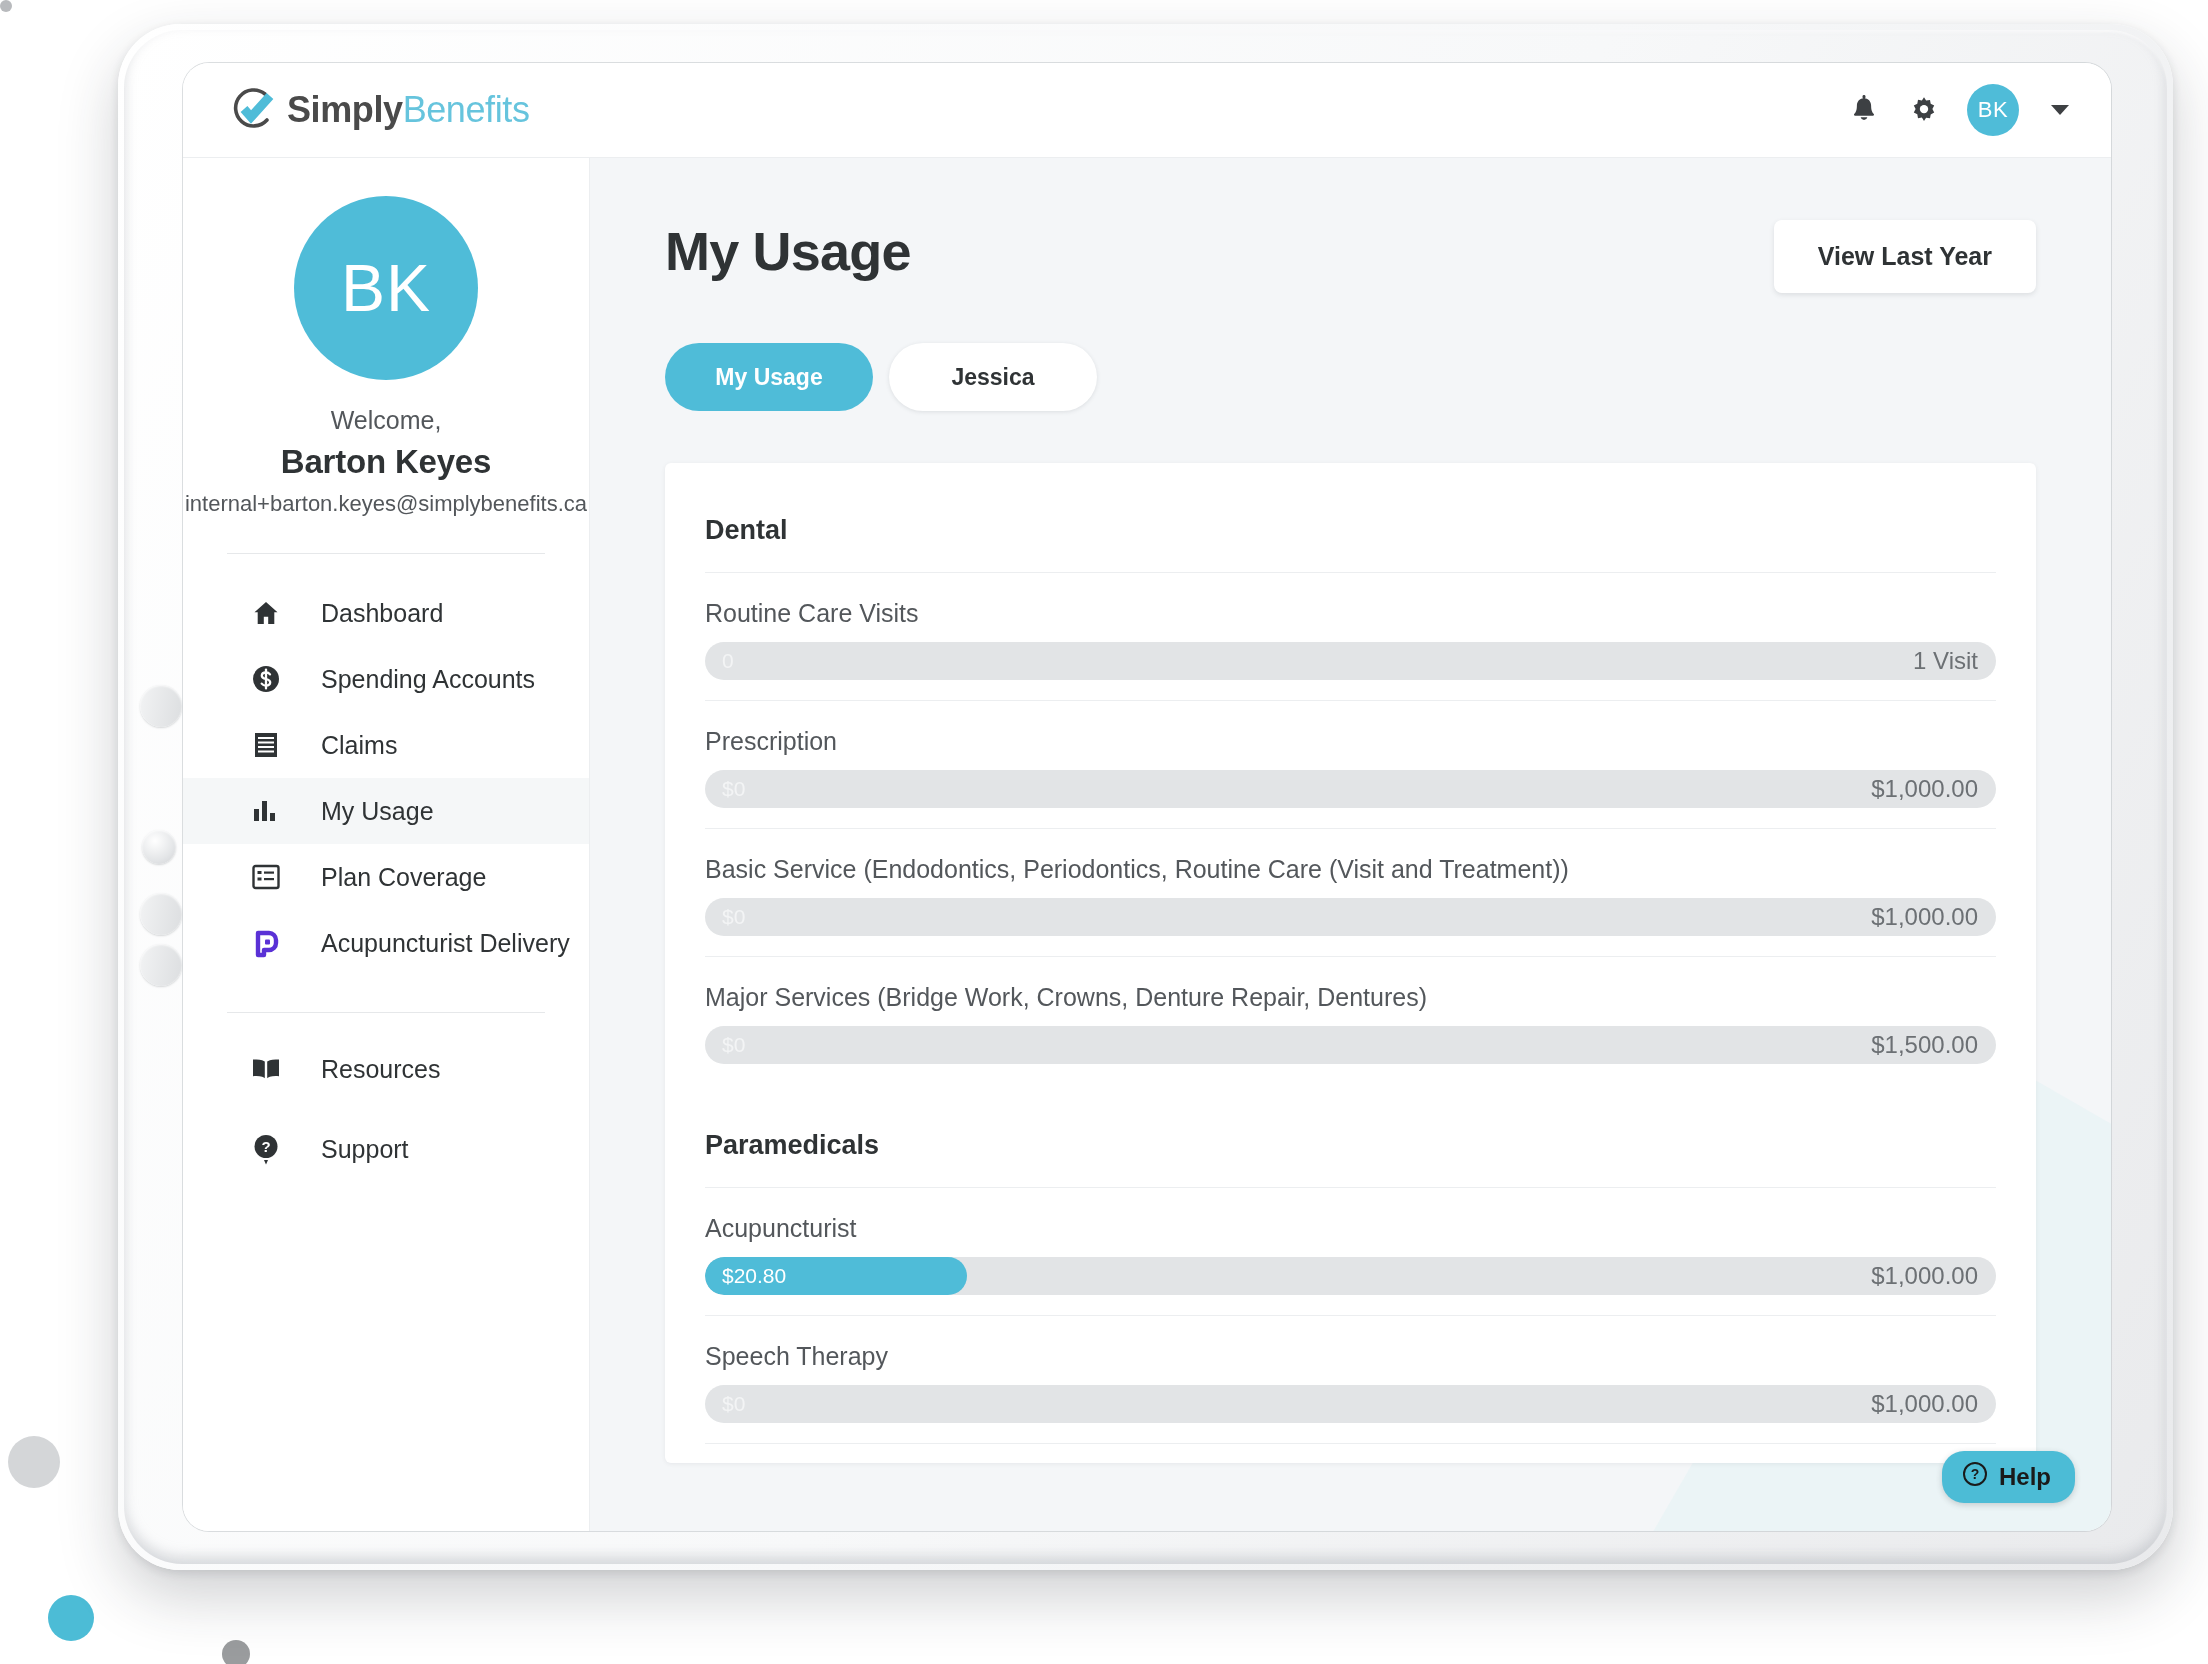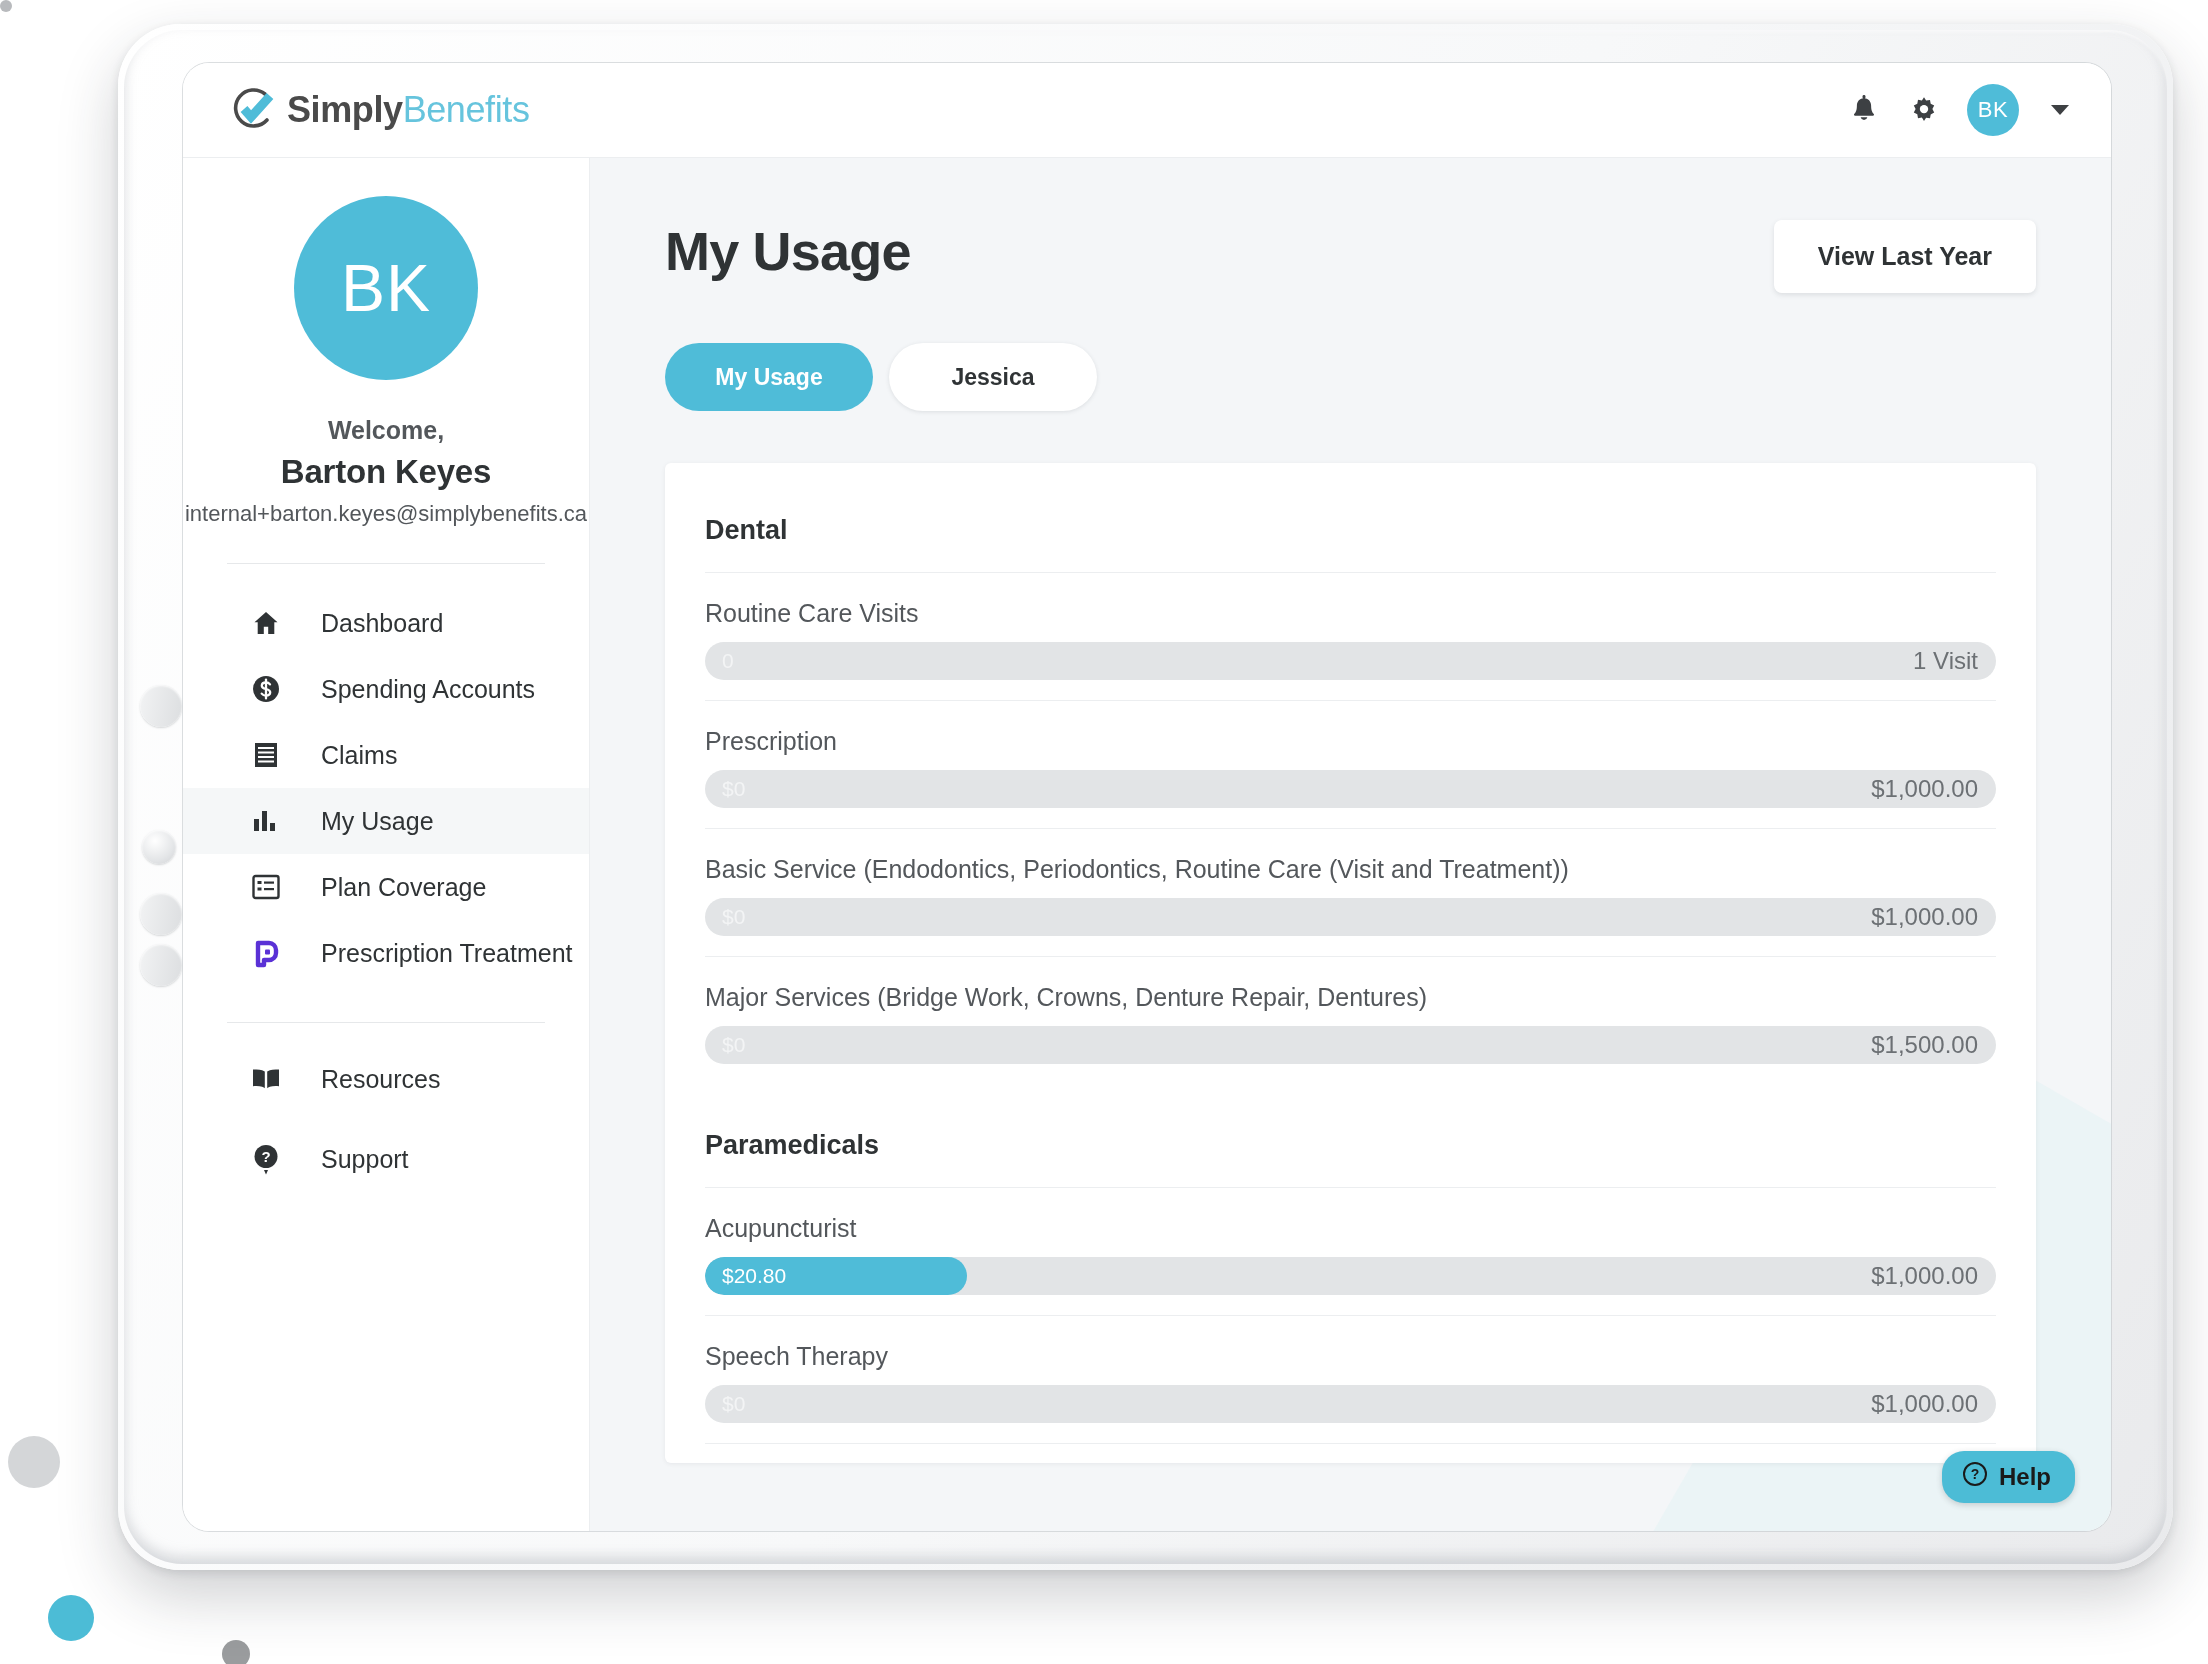--- a/index.html
+++ b/index.html
@@ -78,21 +78,21 @@
   #sidebar {
     position:absolute; left:0; top:95px; width:407px; bottom:0;
     background:#fff; border-right:1px solid #eceef0;
     padding-top:38px;
   }
   #side-avatar {
     width:184px; height:184px; border-radius:50%; background:#4fbcd8;
     margin:0 auto; color:#fff; font-size:66px; font-weight:400; letter-spacing:1px;
     display:flex; align-items:center; justify-content:center;
   }
-  #welcome-label { text-align:center; margin-top:36px; font-size:25px; color:#53575b; font-weight:700; }
+  #welcome-label { text-align:center; margin-top:26px; font-size:25px; color:#53575b; font-weight:400; }
   #user-name { text-align:center; margin-top:8px; font-size:33px; color:#2f3335; font-weight:700; letter-spacing:-.2px; }
   #user-email { text-align:center; margin-top:10px; font-size:22px; color:#53575b; }
   .side-divider { height:1px; background:#e6e8ea; margin:36px 44px 0 44px; }
 
   #nav-primary { margin-top:26px; }
   .nav-item {
     display:flex; align-items:center; height:66px; padding-left:66px; gap:38px;
     cursor:pointer; color:#2f3335; font-size:25px;
     border-left:4px solid transparent; margin-left:-4px;
   }
@@ -287,21 +287,21 @@
           <span>Plan Coverage</span>
         </div>
 
         <div class="nav-item">
           <span class="nav-ico">
             <svg width="32" height="32" viewBox="0 0 32 32">
               <path d="M8 6h11a7 7 0 0 1 7 7v3a7 7 0 0 1-7 7h-5v5H8z" fill="none" stroke="#5a31d6" stroke-width="4.4" stroke-linejoin="round"></path>
               <rect x="15" y="12.5" width="5" height="5" rx="1" fill="#5a31d6"></rect>
             </svg>
           </span>
-          <span>Prescription Treatment</span>
+          <span>Acupuncturist Delivery</span>
         </div>
       </div>
 
       <div class="side-divider"></div>
 
       <div id="nav-secondary">
         <div class="nav-item">
           <span class="nav-ico">
             <svg width="32" height="26" viewBox="0 0 32 26">
                 <path d="M16 6.5C13.5 4 9.5 3 3 3.6v16.6c6.5-.6 10.5.4 13 2.9z" fill="#2f3335"></path>

